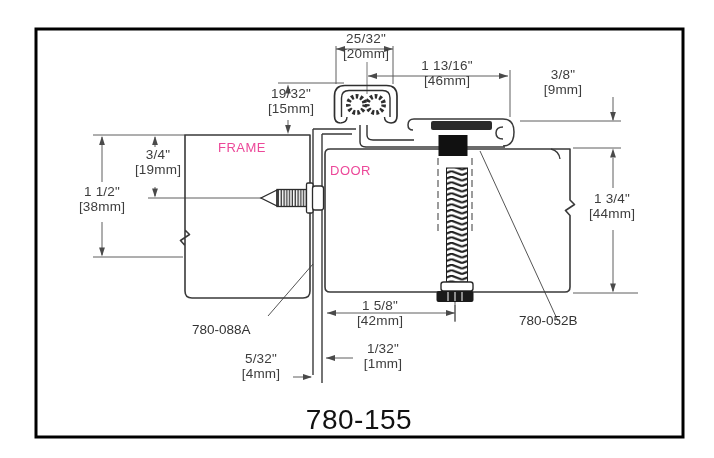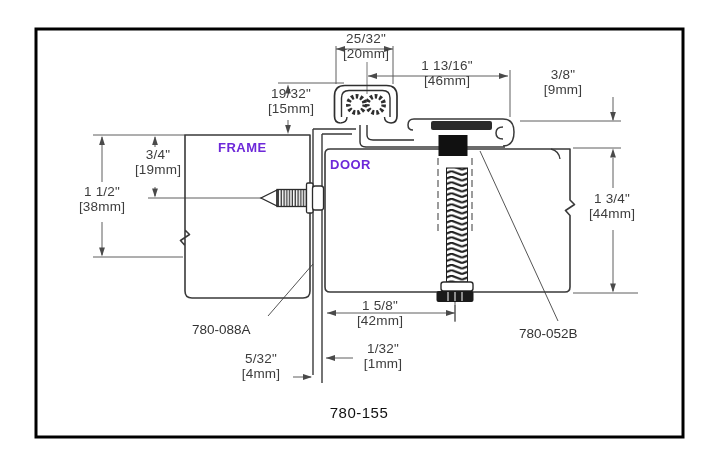--- a/index.html
+++ b/index.html
@@ -7,26 +7,26 @@
     position:relative;width:714px;height:458px;background:#ffffff;overflow:hidden;
     font-family:"Liberation Sans", sans-serif;
   }
   .linework{position:absolute;left:0;top:0;}
   .dim{
     position:absolute;transform:translateX(-50%);text-align:center;
     font-size:13.5px;line-height:1.12;letter-spacing:.2px;color:#3d3d3d;white-space:nowrap;
   }
   .dim .in,.dim .mm{display:block;}
   .boxlabel{
-    position:absolute;font-size:13px;font-weight:bold;letter-spacing:.5px;color:#6d28d9;white-space:nowrap;
+    position:absolute;font-size:13px;font-weight:normal;letter-spacing:.5px;color:#ec4899;white-space:nowrap;
   }
   .plabel{position:absolute;font-size:13.5px;color:#333;white-space:nowrap;}
   .model{
     position:absolute;left:359px;top:404px;transform:translateX(-50%);
-    font-size:15px;color:#111;letter-spacing:.5px;
+    font-size:28px;color:#111;letter-spacing:.5px;
   }
 </style>
 </head>
 <body>
 
 <div class="stage">
 
   <svg class="linework" width="714" height="458" viewBox="0 0 714 458">
     <defs>
       <pattern id="threads" width="21" height="5.5" patternUnits="userSpaceOnUse">
@@ -169,19 +169,19 @@
   <div class="dim" style="left:383px;top:341px;">
     <span class="in">1/32"</span>
     <span class="mm">[1mm]</span>
   </div>
   <div class="dim" style="left:261px;top:351px;">
     <span class="in">5/32"</span>
     <span class="mm">[4mm]</span>
   </div>
 
   <div class="boxlabel" style="left:218px;top:140px;">FRAME</div>
-  <div class="boxlabel" style="left:330px;top:157px;">DOOR</div>
+  <div class="boxlabel" style="left:330px;top:163px;">DOOR</div>
   <div class="plabel" style="left:192px;top:311px;margin-top:11px;">780-088A</div>
-  <div class="plabel" style="left:519px;top:326px;">780-052B</div>
+  <div class="plabel" style="left:519px;top:313px;">780-052B</div>
 
   <div class="model">780-155</div>
 
 </div>
 
 </body></html>

